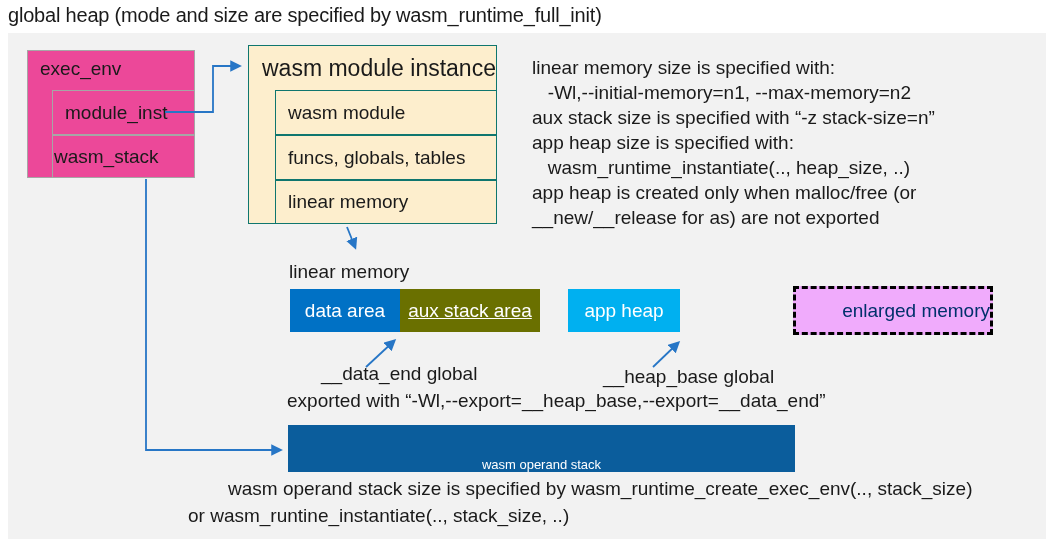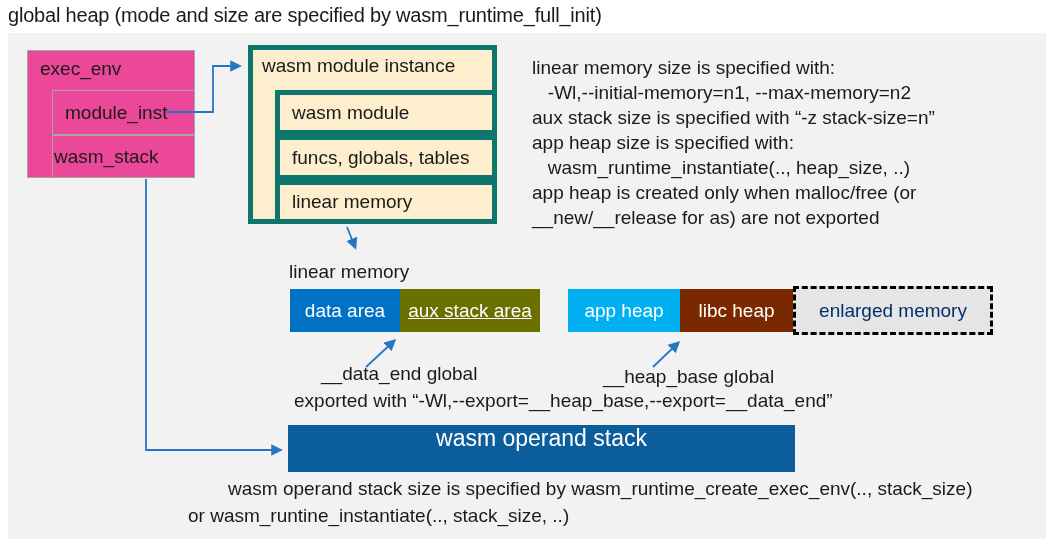--- a/index.html
+++ b/index.html
@@ -14,51 +14,51 @@
   #panel { left:8px; top:33px; width:1038px; height:506px; background:#f2f2f2; }
 
   
   .pinkbox { background:#ec4899; border:1px solid #a6a6a6; font-size:19px; }
   #exec-env { left:27px; top:50px; width:168px; height:128px; }
   #exec-env-label { left:40px; top:58px; font-size:19px; }
   #row-module-inst { left:52px; top:90px; width:143px; height:45px; display:flex; align-items:center; padding-left:12px; }
   #row-wasm-stack  { left:52px; top:135px; width:143px; height:43px; display:flex; align-items:center; padding-left:1px; }
 
   
-  .creambox { background:#fdeecd; border:5px solid #0f766e; font-size:19px; }
+  .creambox { background:#fdeecd; border:1px solid #0f766e; font-size:19px; }
   #mod-inst { left:248px; top:45px; width:249px; height:179px; }
-  #mod-inst-label { left:262px; top:55px; font-size:19px; }
+  #mod-inst-label { left:262px; top:55px; font-size:23px; }
   #row-wasm-module { left:275px; top:90px;  width:222px; height:45px; display:flex; align-items:center; padding-left:12px; }
   #row-funcs       { left:275px; top:135px; width:222px; height:45px; display:flex; align-items:center; padding-left:12px; }
   #row-linmem      { left:275px; top:180px; width:222px; height:44px; display:flex; align-items:center; padding-left:12px; }
 
   
   #notes { left:532px; top:55px; width:512px; font-size:19px; line-height:25px; }
   #notes .line { white-space:pre; }
 
   
   #linmem-label { left:289px; top:261px; font-size:19px; }
   .seg { top:289px; height:43px; display:flex; align-items:center; justify-content:center;
          color:#ffffff; font-size:19px; }
   #seg-data { left:290px; width:110px; background:#0071c5; }
   #seg-aux  { left:400px; width:140px; background:#6a7000;text-decoration:underline; }
   #seg-app  { left:568px; width:112px; background:#00b0f0; }
   #seg-libc { left:680px; width:113px; background:#7a2800; }
-  #seg-enlarged { left:793px; top:286px; width:200px; height:49px; background:#e5e5e5;
+  #seg-enlarged { left:793px; top:286px; width:200px; height:49px; background:#f0abfc;
                   border:3px dashed #000; color:#00306b; font-size:19px;
-                  display:flex; align-items:center; justify-content:center; }
+                  display:flex; align-items:center; justify-content:flex-end; }
 
   
   #ann-data-end  { left:321px; top:363px; font-size:19px; }
   #ann-heap-base { left:603px; top:366px; font-size:19px; }
-  #ann-export    { left:294px; top:390px; font-size:19px; }
+  #ann-export    { left:287px; top:390px; font-size:19px; }
 
   
   #operand-stack { left:288px; top:425px; width:507px; height:47px; background:#0b5d9c;
-                   color:#fff; font-size:23px; display:flex; align-items:flex-start; justify-content:center; }
+                   color:#fff; font-size:13px; display:flex; align-items:flex-end; justify-content:center; }
   #caption1 { left:188px; top:478px; font-size:19px;margin-left:40px; }
   #caption2 { left:188px; top:505px; font-size:19px; }
 
   #connectors { left:0; top:0; width:1054px; height:547px; pointer-events:none; }
 </style>
 </head>
 <body>
 
 <div id="canvas">
 
@@ -100,23 +100,20 @@
   <div class="abs" id="linmem-label">linear memory</div>
   <div class="abs seg" id="seg-data">
     <span>data area</span>
   </div>
   <div class="abs seg" id="seg-aux">
     <span>aux stack area</span>
   </div>
   <div class="abs seg" id="seg-app">
     <span>app heap</span>
   </div>
-  <div class="abs seg" id="seg-libc">
-    <span>libc heap</span>
-  </div>
   <div class="abs" id="seg-enlarged">
     <span>enlarged memory</span>
   </div>
 
   <div class="abs" id="ann-data-end">__data_end global</div>
   <div class="abs" id="ann-heap-base">__heap_base global</div>
   <div class="abs" id="ann-export">exported with “-Wl,--export=__heap_base,--export=__data_end”</div>
 
   <div class="abs" id="operand-stack">
     <span>wasm operand stack</span>

